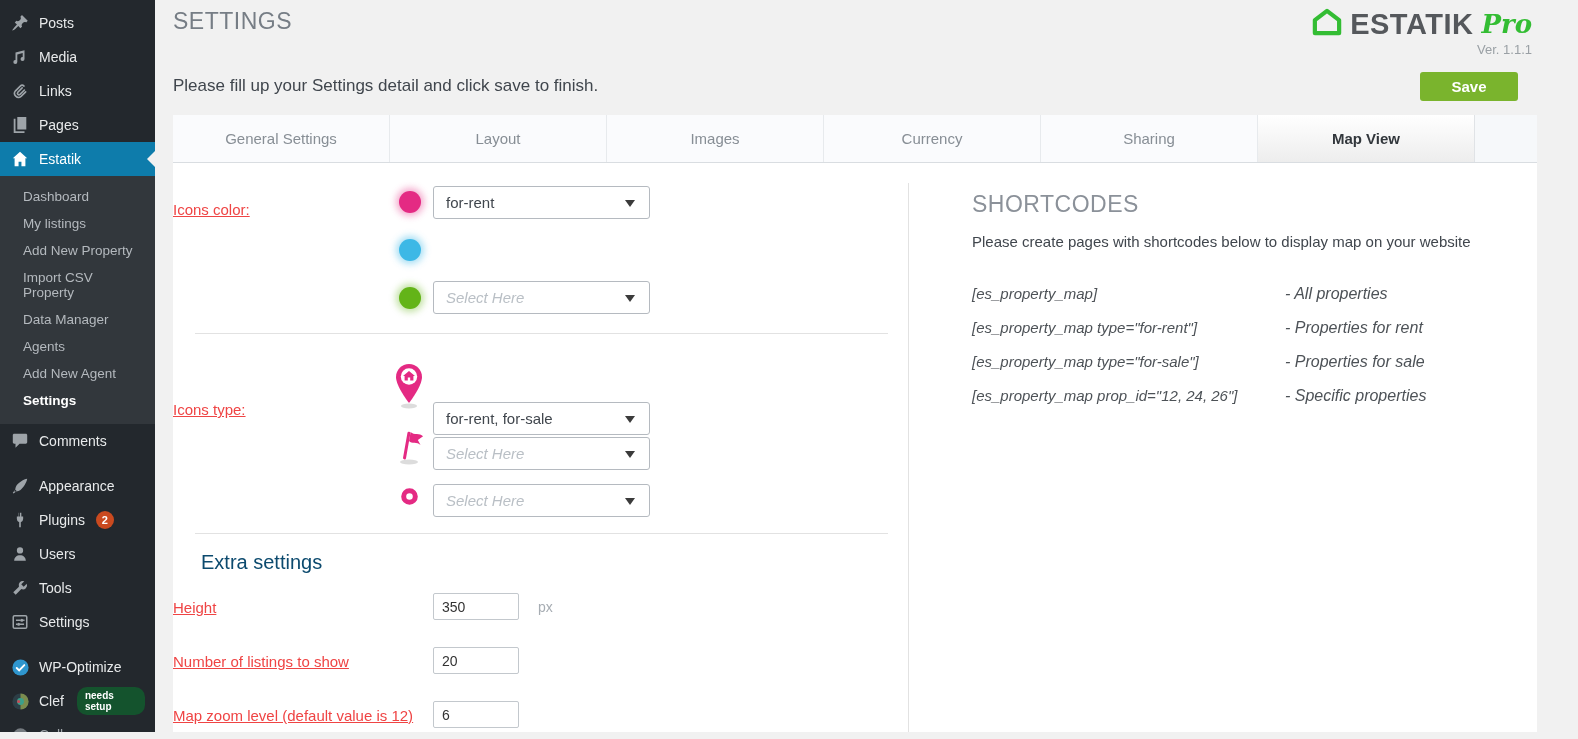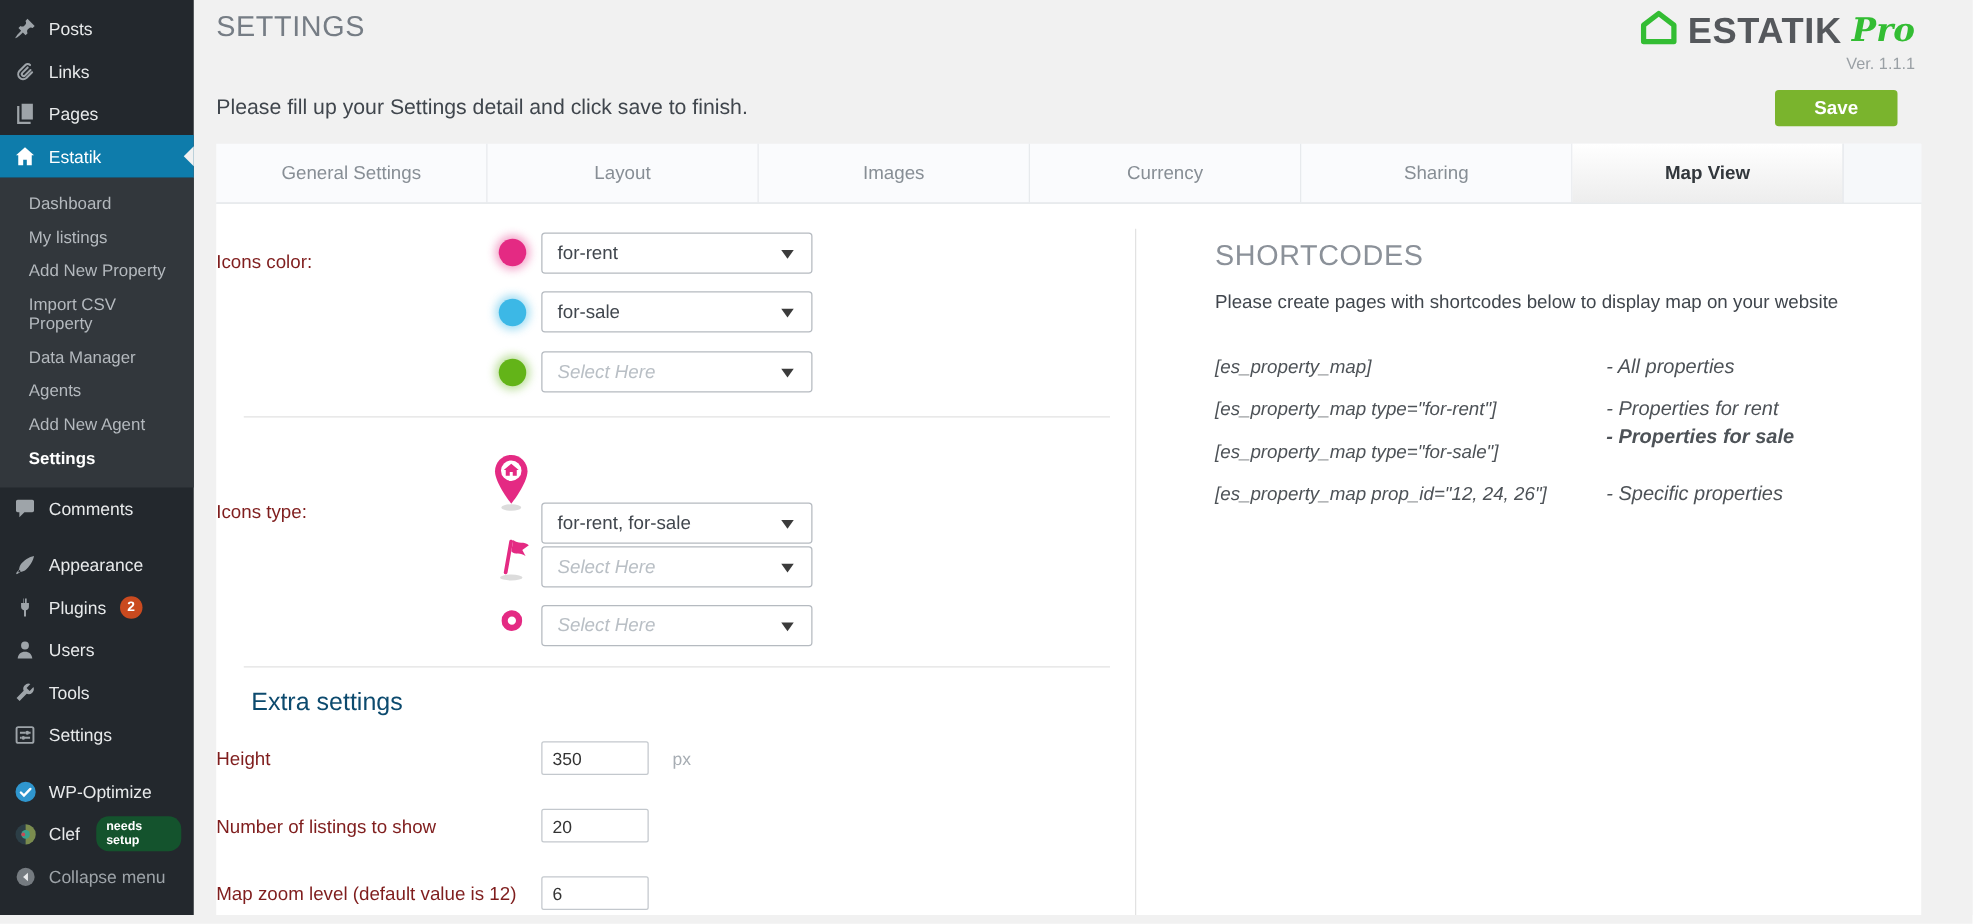--- a/index.html
+++ b/index.html
@@ -30,21 +30,21 @@
   .save-btn{position:absolute;left:1420px;top:72px;width:98px;height:29px;background:#7ab42d;border:none;border-radius:3px;color:#fff;font-size:15px;font-weight:bold;cursor:pointer;font-family:inherit;}
 
   
   .tabbar{position:absolute;left:173px;top:115px;width:1364px;height:48px;display:flex;background:#fafbfd;border-bottom:1px solid #d9dde1;box-sizing:border-box;}
   .tab{width:217px;display:flex;align-items:center;justify-content:center;font-size:15px;color:#878e95;border-right:1px solid #e7eaed;cursor:pointer;box-sizing:border-box;}
   .tab.active{background:linear-gradient(#ffffff,#ededed);color:#32373c;font-weight:bold;border-right:1px solid #e0e3e6;}
   .tab-filler{flex:1;background:#f6f8fa;}
 
   
   .panel{position:absolute;left:173px;top:163px;width:1364px;height:576px;background:#fff;}
-  .flabel{position:absolute;font-size:15px;color:#7f1d1d;}
+  .flabel{position:absolute;font-size:15px;color:#ef4444;text-decoration:underline;}
   .dot{position:absolute;left:226px;width:22px;height:22px;border-radius:50%;}
   .select{position:absolute;left:260px;width:217px;height:33px;border:1px solid #b5bac0;border-radius:3px;background:#fff;box-sizing:border-box;cursor:pointer;}
   .select-val{position:absolute;left:12px;top:7px;font-size:15px;color:#40464d;}
   .select-val.ph{color:#b9bfc5;font-style:italic;}
   .caret{position:absolute;right:14px;top:13px;width:0;height:0;border:5px solid transparent;border-top:7px solid #3b3b3b;}
   .hdiv{position:absolute;left:22px;width:693px;height:1px;background:#e2e2e2;}
   .vdiv{position:absolute;left:735px;top:20px;bottom:0;width:1px;background:#e2e2e2;}
   .type-icon{position:absolute;}
   .section-h{position:absolute;left:28px;font-size:20px;color:#0c4a6e;}
   .tinput{position:absolute;left:260px;width:86px;height:27px;border:1px solid #c3c8cd;border-radius:2px;font-size:14px;color:#333;padding:3px 8px;box-sizing:border-box;font-family:inherit;}
@@ -65,20 +65,28 @@
     <div class="mi">
       <span class="ic">
           <svg width="18" height="18" viewBox="0 0 20 20" fill="currentColor">
             <path d="M10.4 3l1.8-1.8 6.4 6.4-1.8 1.8c-1-.7-2.5-.6-3.4.3l-.8.8c-.9.9-1 2.3-.3 3.4l-1.8 1.8-2.4-2.4-2.8 2.8c-.4.4-3.4 2.7-3.8 2.3-.4-.4 1.9-3.4 2.3-3.8l2.8-2.8L4.2 9.4 6 7.6c1 .7 2.5.6 3.4-.3l.8-.8c.9-.9 1-2.4.2-3.5z"></path>
           </svg>
         </span>
       <span>Posts</span>
     </div>
     <div class="mi">
       <span class="ic">
+          <svg width="18" height="18" viewBox="0 0 20 20" fill="currentColor">
+            <path d="M7 15.5A2.2 2.2 0 1 1 5 13.4V5l10-2.5v9.7a2.2 2.2 0 1 1-2-2.1V5.6L7 7.3z"></path>
+          </svg>
+        </span>
+      <span>Media</span>
+    </div>
+    <div class="mi">
+      <span class="ic">
           <svg width="18" height="18" viewBox="0 0 20 20" fill="none" stroke="currentColor" stroke-width="1.8" stroke-linecap="round">
             <path d="M14.5 4.5a3 3 0 0 0-4.2 0L5 9.8a4.4 4.4 0 0 0 6.2 6.2l5.1-5.1"></path>
             <path d="M12.4 6.6L7.6 11.4a1.7 1.7 0 0 0 2.4 2.4l4.9-4.9"></path>
           </svg>
         </span>
       <span>Links</span>
     </div>
     <div class="mi">
       <span class="ic">
           <svg width="18" height="18" viewBox="0 0 20 20" fill="currentColor">
@@ -224,24 +232,20 @@
 
     <div class="flabel" style="top:38px;">Icons color:</div>
 
     <span class="dot" style="top:28px;background:#e42a83;box-shadow:0 0 7px 3px rgba(228,42,131,.4);"></span>
     <div class="select" style="top:23px;">
       <span class="select-val">for-rent</span>
       <span class="caret"></span>
     </div>
 
     <span class="dot" style="top:76px;background:#3cb8e6;box-shadow:0 0 7px 3px rgba(60,184,230,.45);"></span>
-    <div class="select" style="top:70px;">
-      <span class="select-val">for-sale</span>
-      <span class="caret"></span>
-    </div>
 
     <span class="dot" style="top:124px;background:#63b418;box-shadow:0 0 7px 3px rgba(99,180,24,.4);"></span>
     <div class="select" style="top:118px;">
       <span class="select-val ph">Select Here</span>
       <span class="caret"></span>
     </div>
 
     <div class="hdiv" style="top:170px;"></div>
 
     <div class="flabel" style="top:238px;">Icons type:</div>
@@ -301,19 +305,19 @@
     <div class="sc-title">SHORTCODES</div>
     <div class="sc-desc">Please create pages with shortcodes below to display map on your website</div>
 
     <div class="sc-code" style="top:122px;">[es_property_map]</div>
     <div class="sc-exp" style="top:122px;">- All properties</div>
 
     <div class="sc-code" style="top:156px;">[es_property_map type="for-rent"]</div>
     <div class="sc-exp" style="top:156px;">- Properties for rent</div>
 
     <div class="sc-code" style="top:190px;">[es_property_map type="for-sale"]</div>
-    <div class="sc-exp" style="top:178px;font-weight:bold;">- Properties for sale</div>
+    <div class="sc-exp" style="top:190px;">- Properties for sale</div>
 
     <div class="sc-code" style="top:224px;">[es_property_map prop_id="12, 24, 26"]</div>
     <div class="sc-exp" style="top:224px;">- Specific properties</div>
   </div>
 
 </div>
 
 </body></html>

